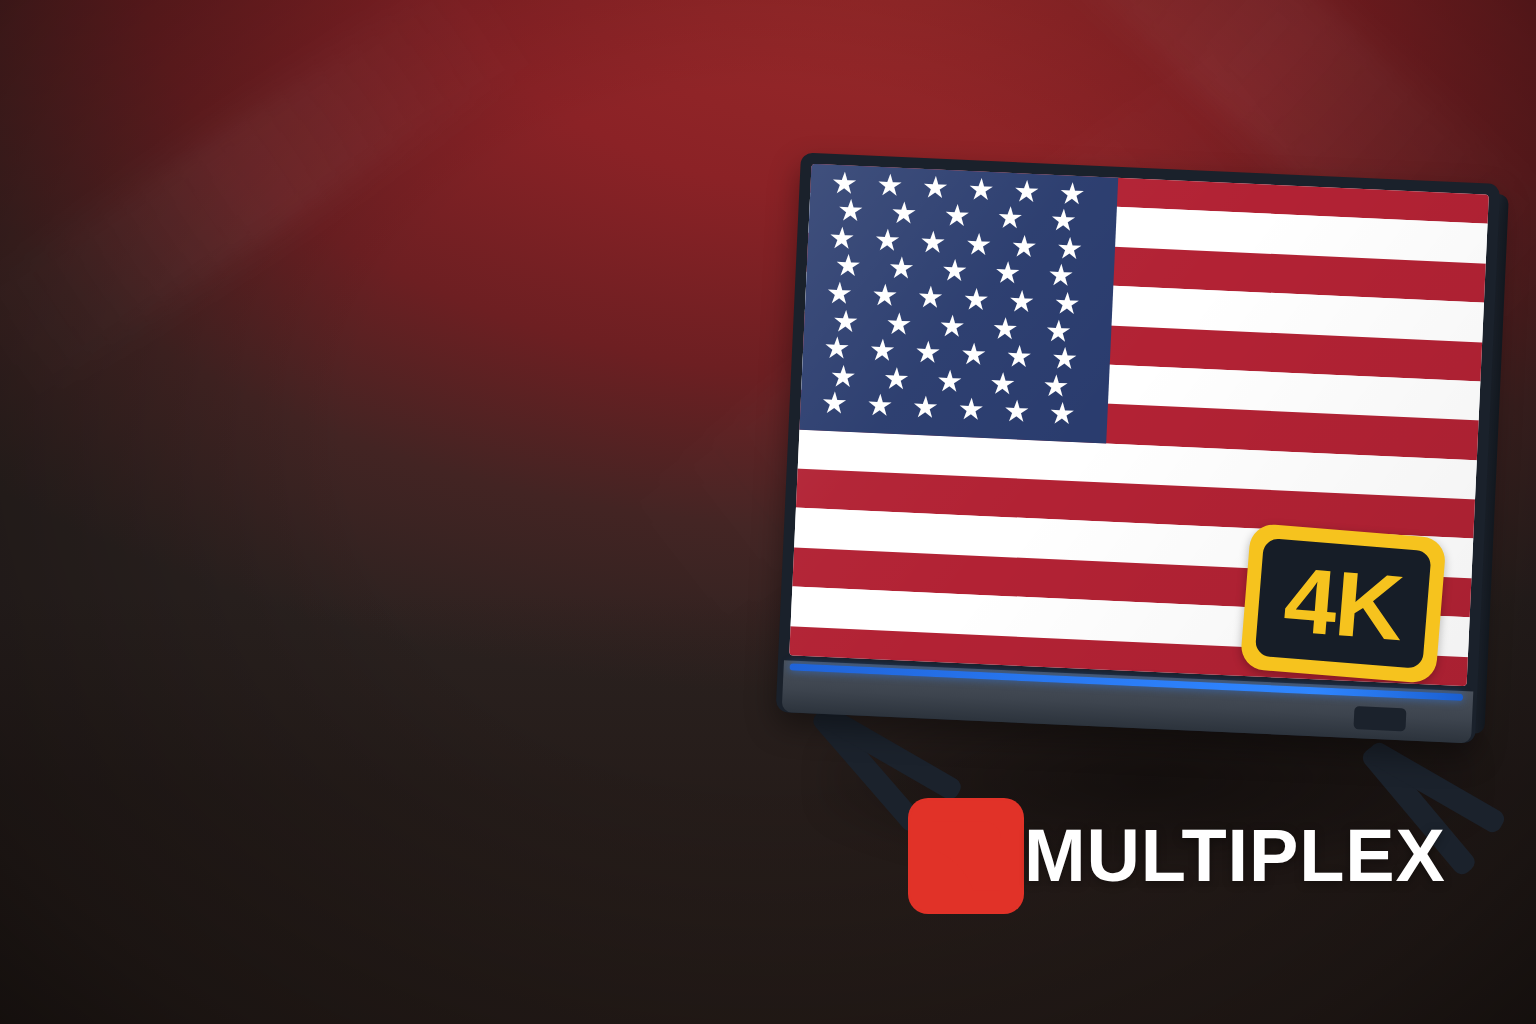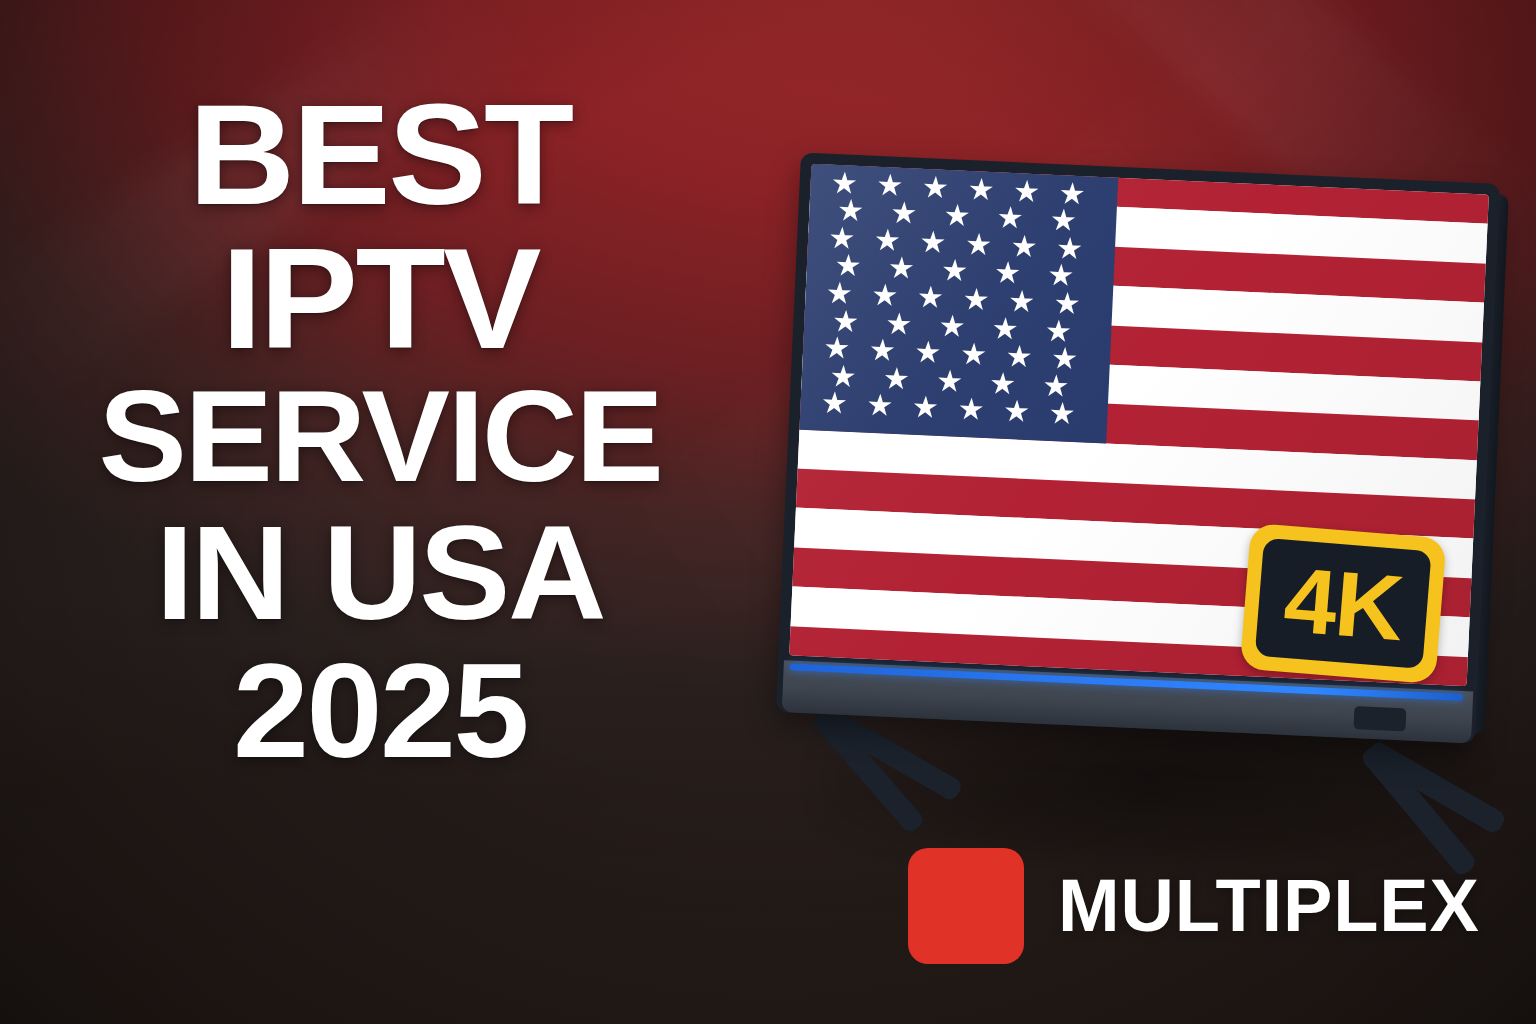--- a/index.html
+++ b/index.html
@@ -205,22 +205,22 @@
     font-weight:bold;
     font-size:92px;
     letter-spacing:-0.02em;
     line-height:1;
     transform:scaleX(1.03);
   }
 
   
   #brand {
     position:absolute;
-    left:908px; top:848px;
-    display:flex; align-items:center; gap:34px;
+    left:908px; top:798px;
+    display:flex; align-items:center; 
     z-index:45;
   }
   #brand-mark {
     position:relative;
     width:116px; height:116px;
     background:#e13228;
     border-radius:20px;
     overflow:hidden;
     flex:0 0 auto;
   }
@@ -241,27 +241,20 @@
 
 <div id="stage">
 
   <div class="bg-base"></div>
   <div class="bg-streak streak-a"></div>
   <div class="bg-streak streak-b"></div>
   <div class="bg-streak streak-c"></div>
   <div class="bg-darkfloor"></div>
   <div class="bg-vignette"></div>
 
-  <div id="headline">
-    <span class="line l1">BEST</span>
-    <span class="line l2">IPTV</span>
-    <span class="line l3">SERVICE</span>
-    <span class="line l4">IN USA</span>
-    <span class="line l5">2025</span>
-  </div>
 
   <div id="tv-wrap">
 
     <div id="tv-shadow"></div>
 
     <div class="leg leg-l1"></div>
     <div class="leg leg-l2"></div>
     <div class="leg leg-r1"></div>
     <div class="leg leg-r2"></div>
 

